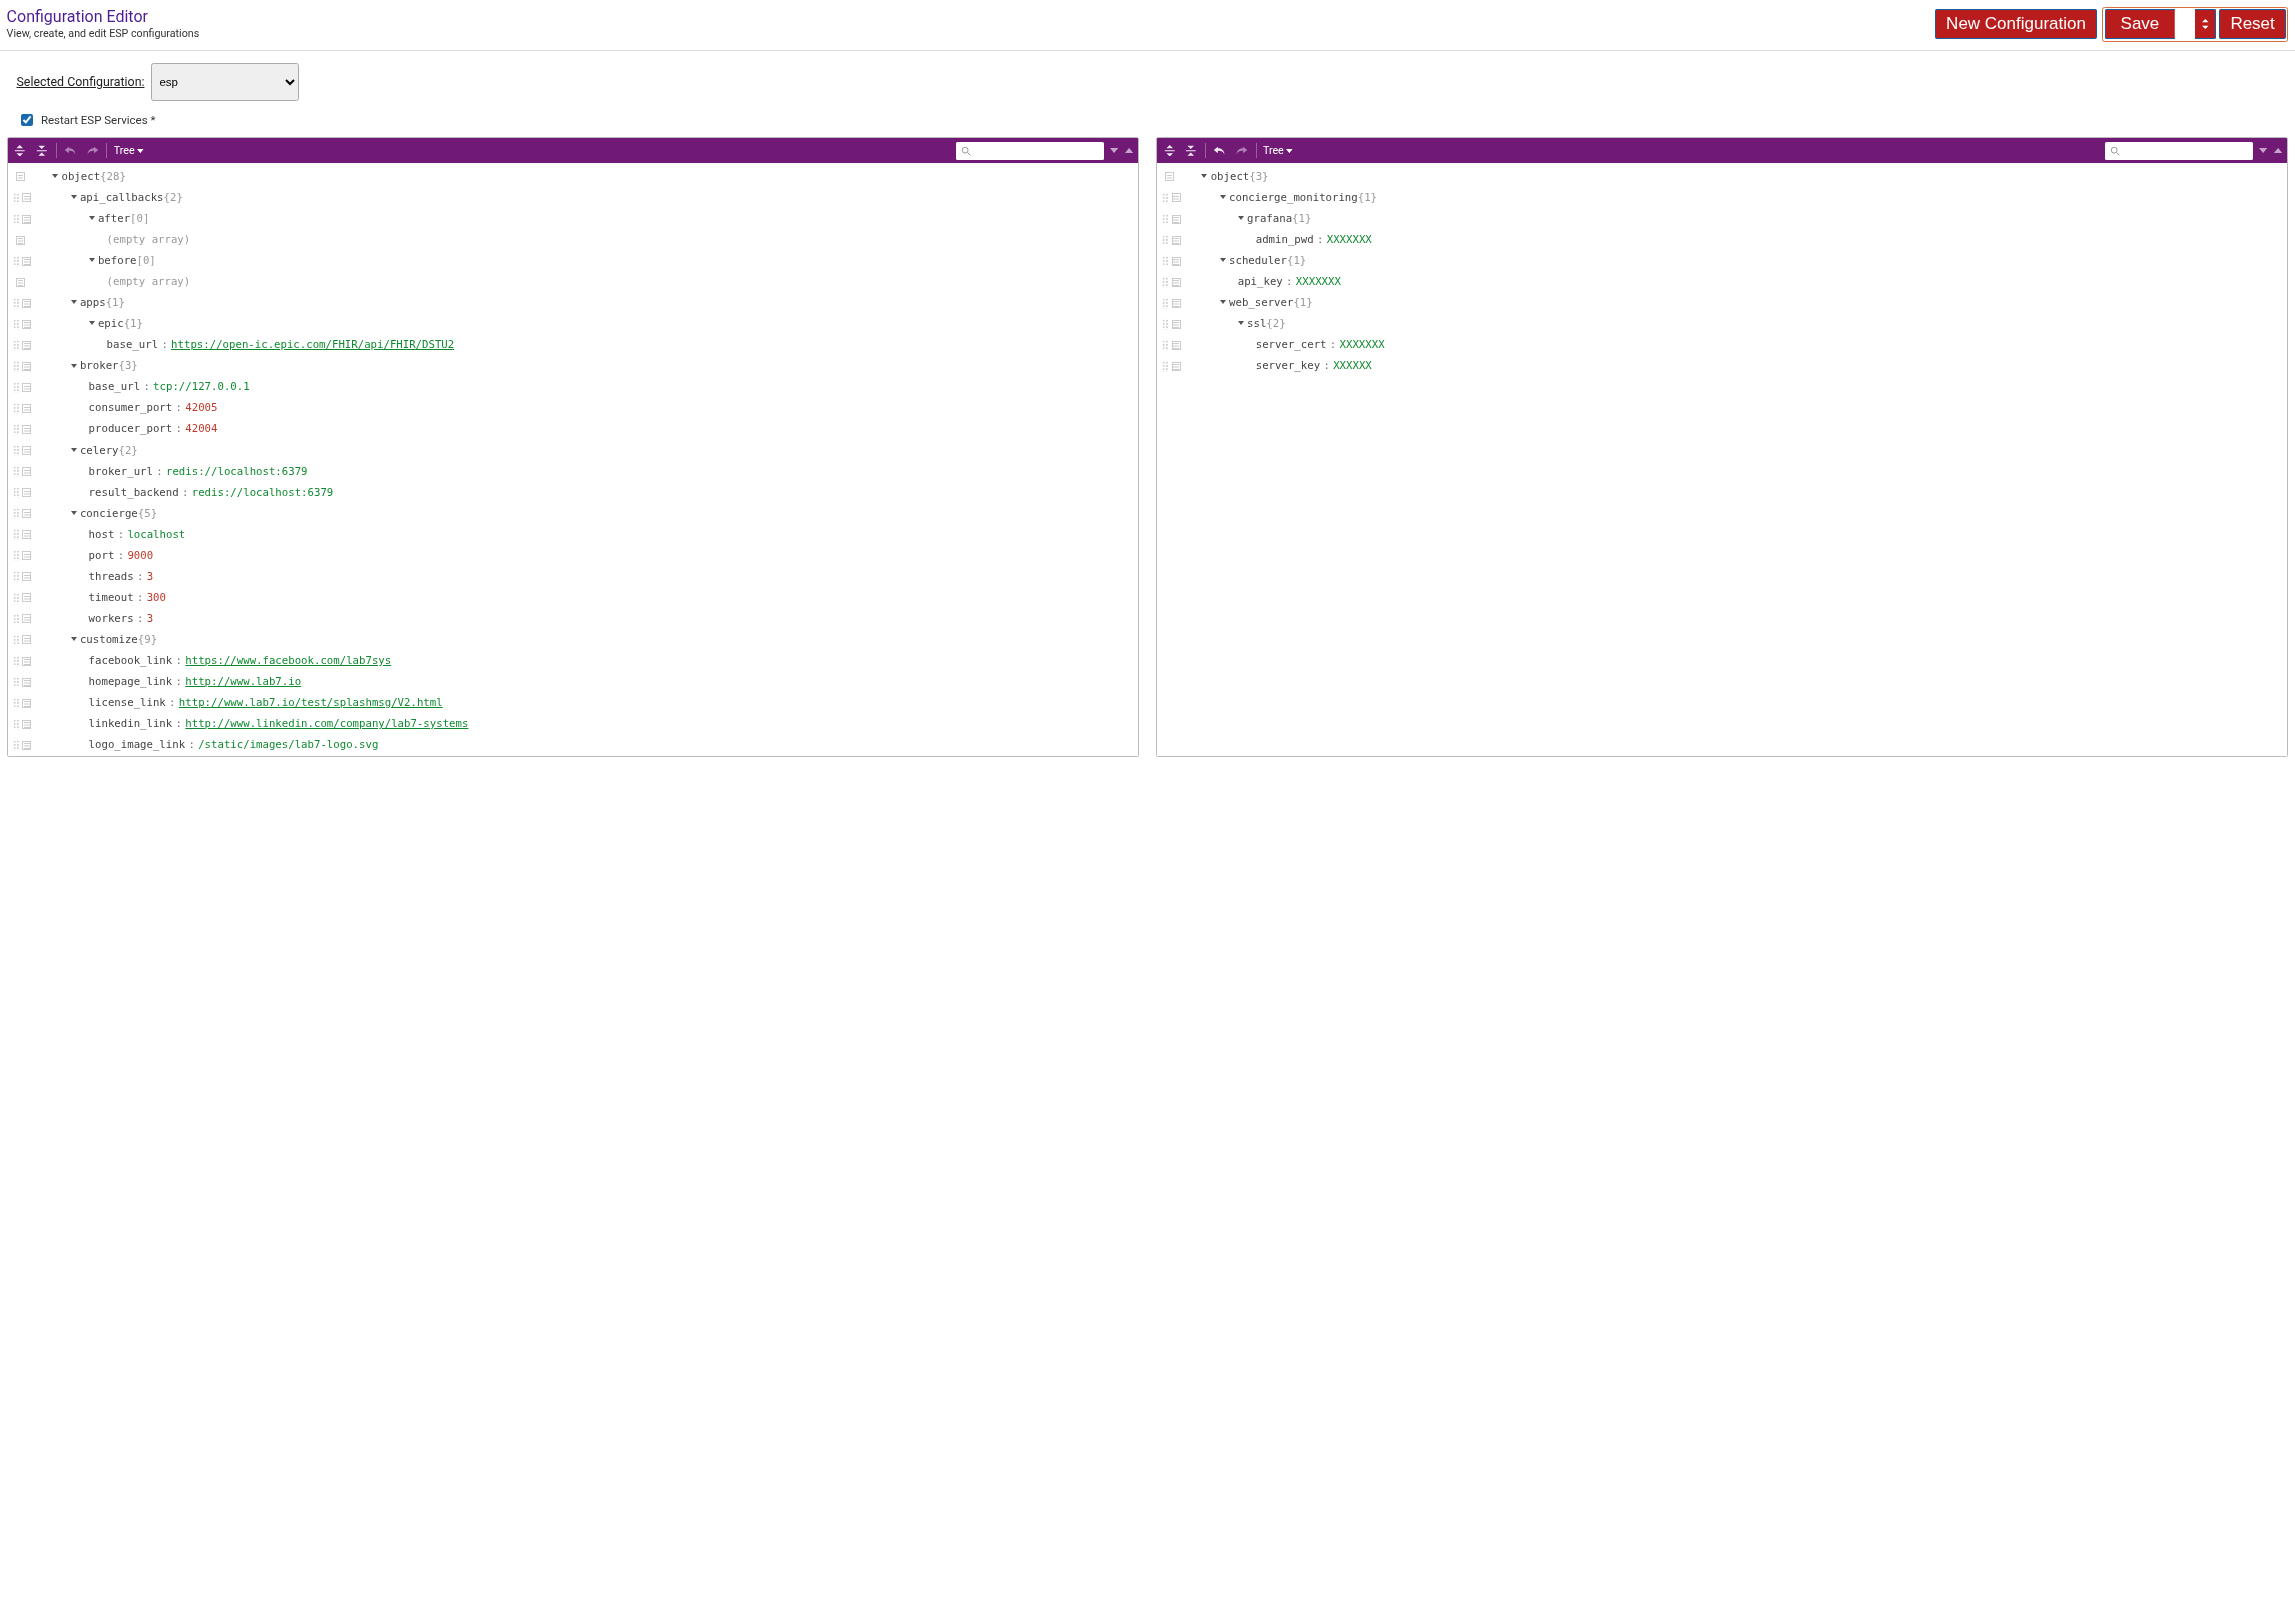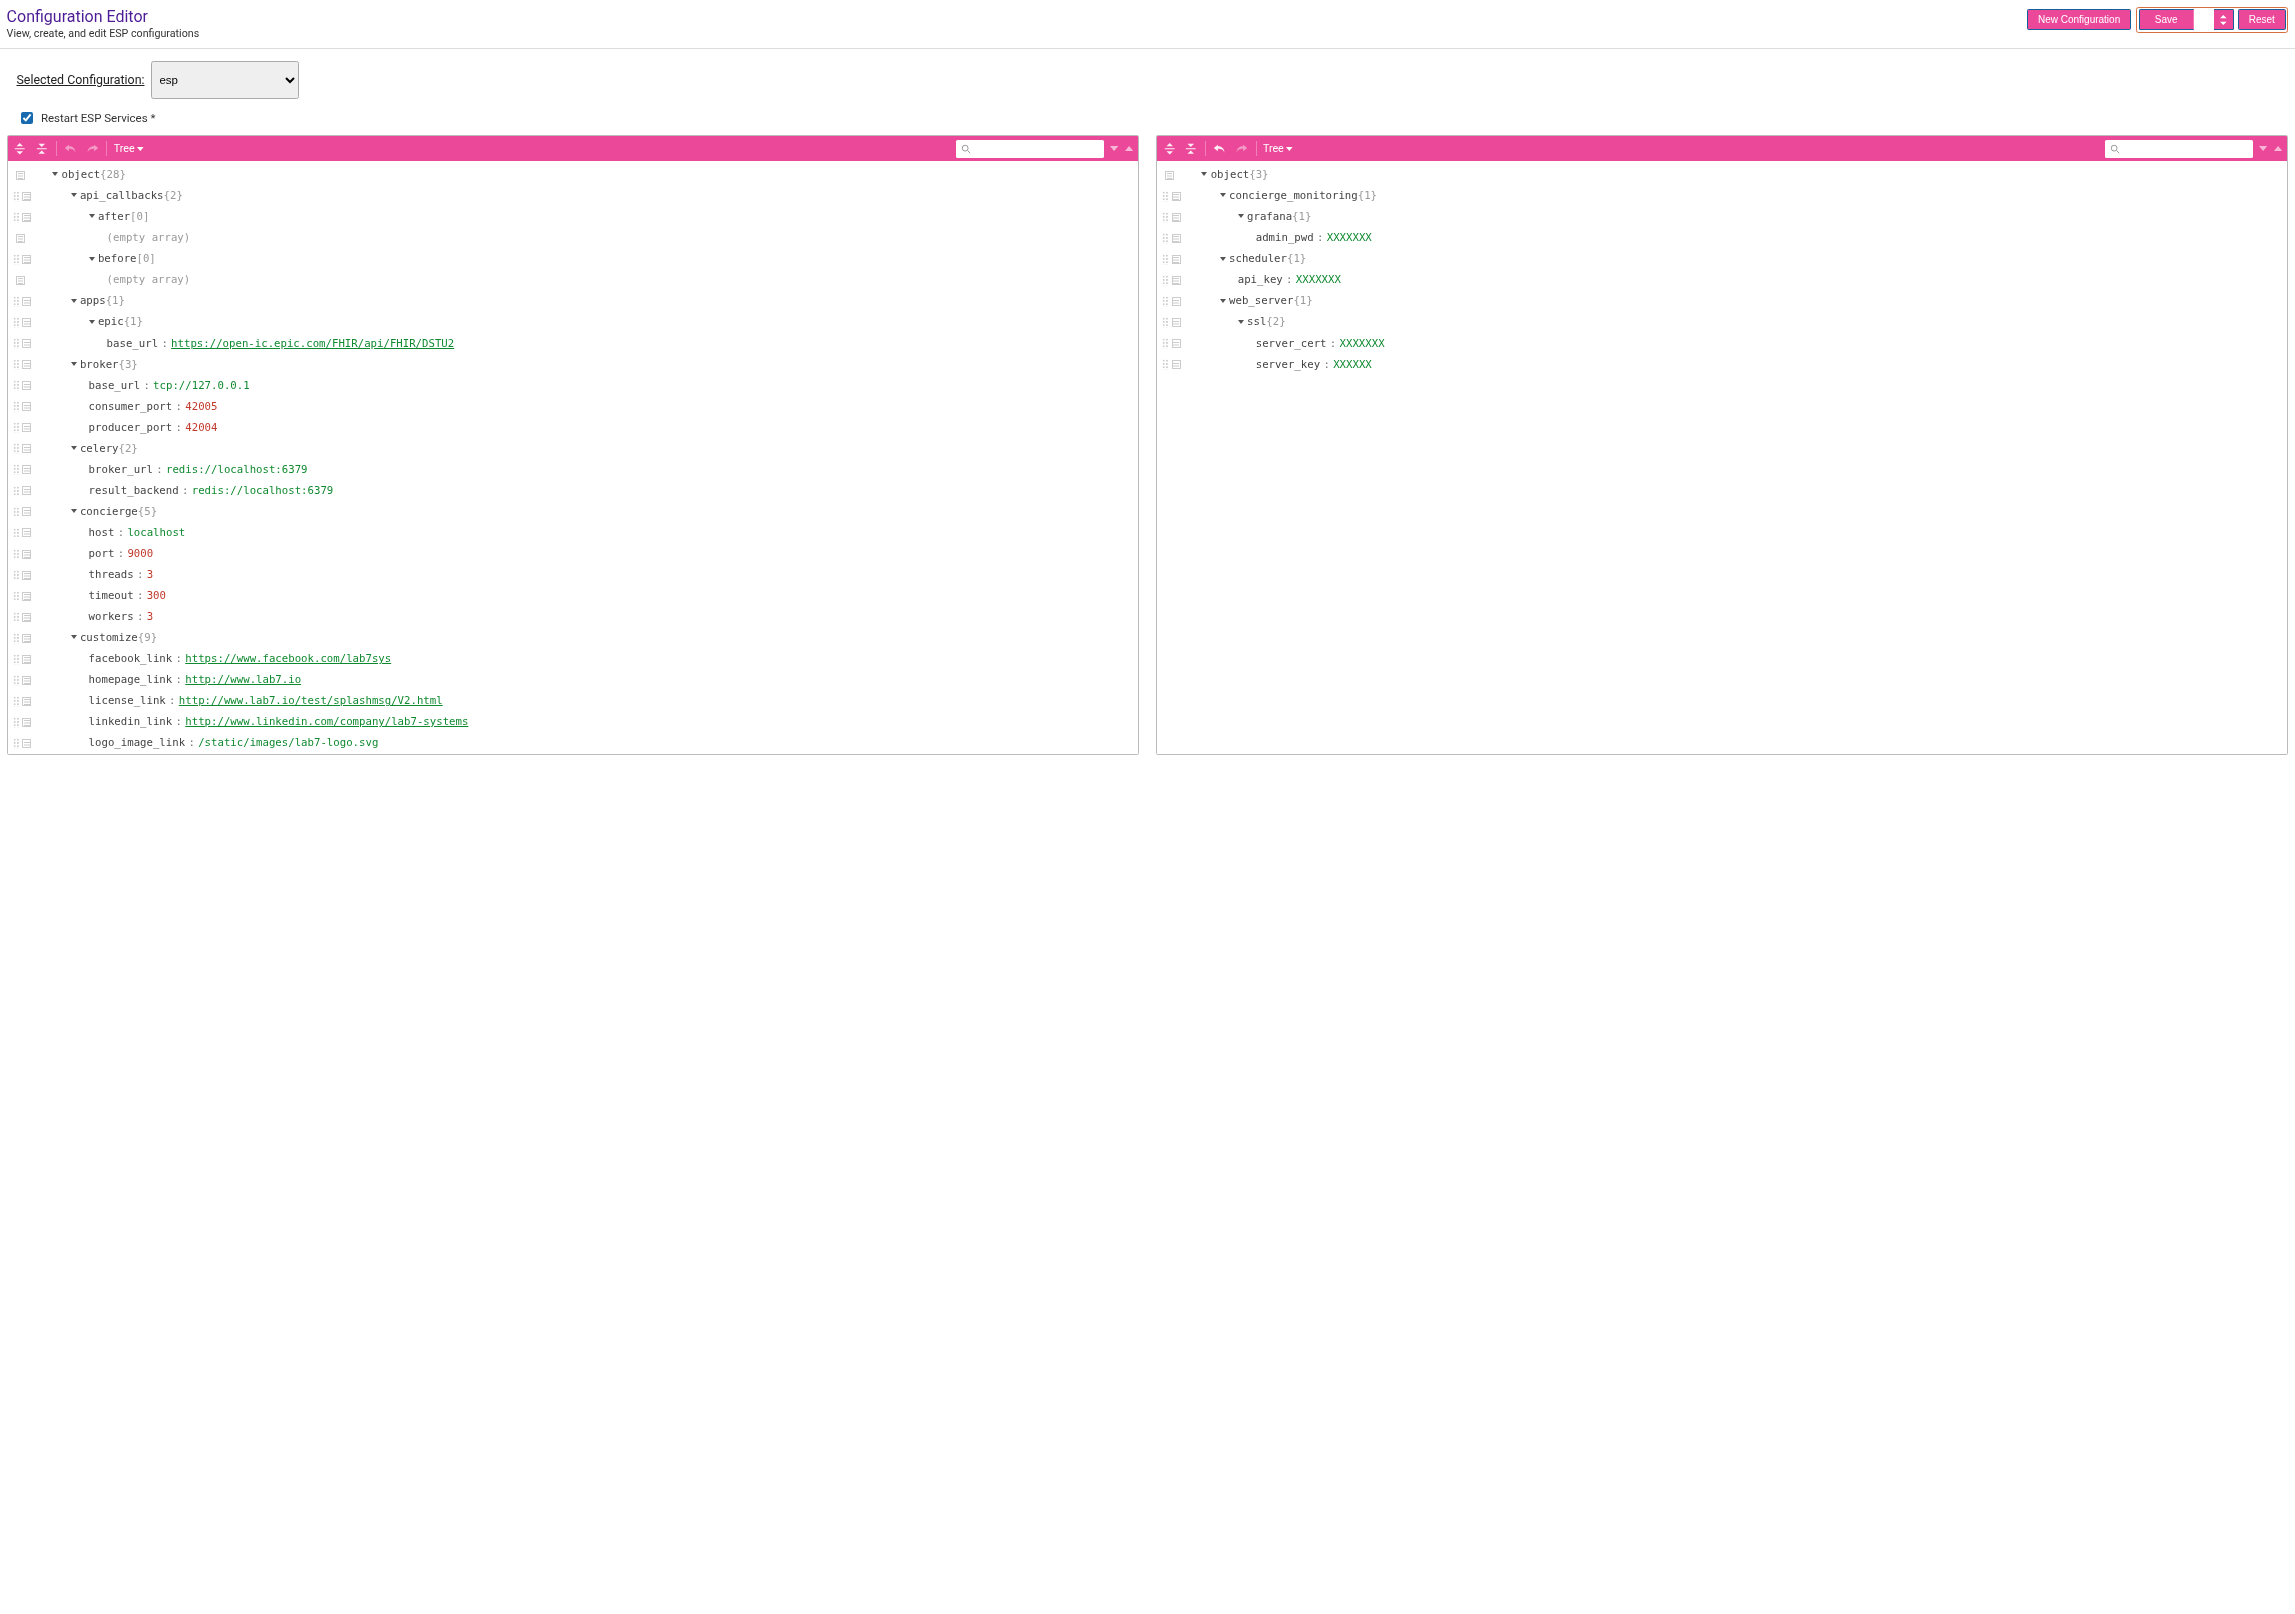--- a/index.html
+++ b/index.html
@@ -15,25 +15,25 @@
     justify-content: space-between;
     align-items: flex-start;
     padding: 6.6px 6.6px 8.2px 6.6px;
     border-bottom: 0.8px solid #ddd;
   }
   .header-left { }
   .header-title { font-size: 16px; color: #4c1d95; margin: 0; font-weight: 400; }
   .header-sub { font-size: 10.7px; color: #333; margin: 1.6px 0 0 0; }
   .header-right { display: flex; gap: 5px; align-items: center; padding-top: 0; }
   .btn {
-    background: #ec4899;
+    background: #b91c1c;
     color: #fff;
     border: 0.8px solid #155f9c;
     padding: 4.1px 10px;
-    font-size: 10px;
+    font-size: 17px;
     border-radius: 1.6px;
     cursor: pointer;
   }
   .btn-group {
     display: flex;
     border: 1.6px solid #d96f3e;
     border-radius: 2.5px;
     padding: 1.6px;
     gap: 3.3px;
   }
@@ -52,21 +52,21 @@
   .checkbox-row input[type=checkbox] { width: 12.4px; height: 12.4px; accent-color: #176aaf; }
   .panels {
     display: flex;
     gap: 16.5px;
     padding: 0 6.6px 8.2px 6.6px;
   }
   .panel { flex: 1; min-width: 0; }
   .panel-title { text-decoration: underline; font-size: 12.4px; margin: 0 0 3.3px 1.6px; color: #222; }
   .panel-box { border: 0.8px solid #bbb; border-radius: 1.6px; overflow: hidden; }
   .toolbar {
-    background: #ec4899;
+    background: #701a75;
     color: #fff;
     display: flex;
     align-items: center;
     padding: 2.5px 5px;
     gap: 6.6px;
     height: 25px;
   }
   .toolbar .icon-btn {
     width: 15px; height: 15px;
     display: inline-flex;

